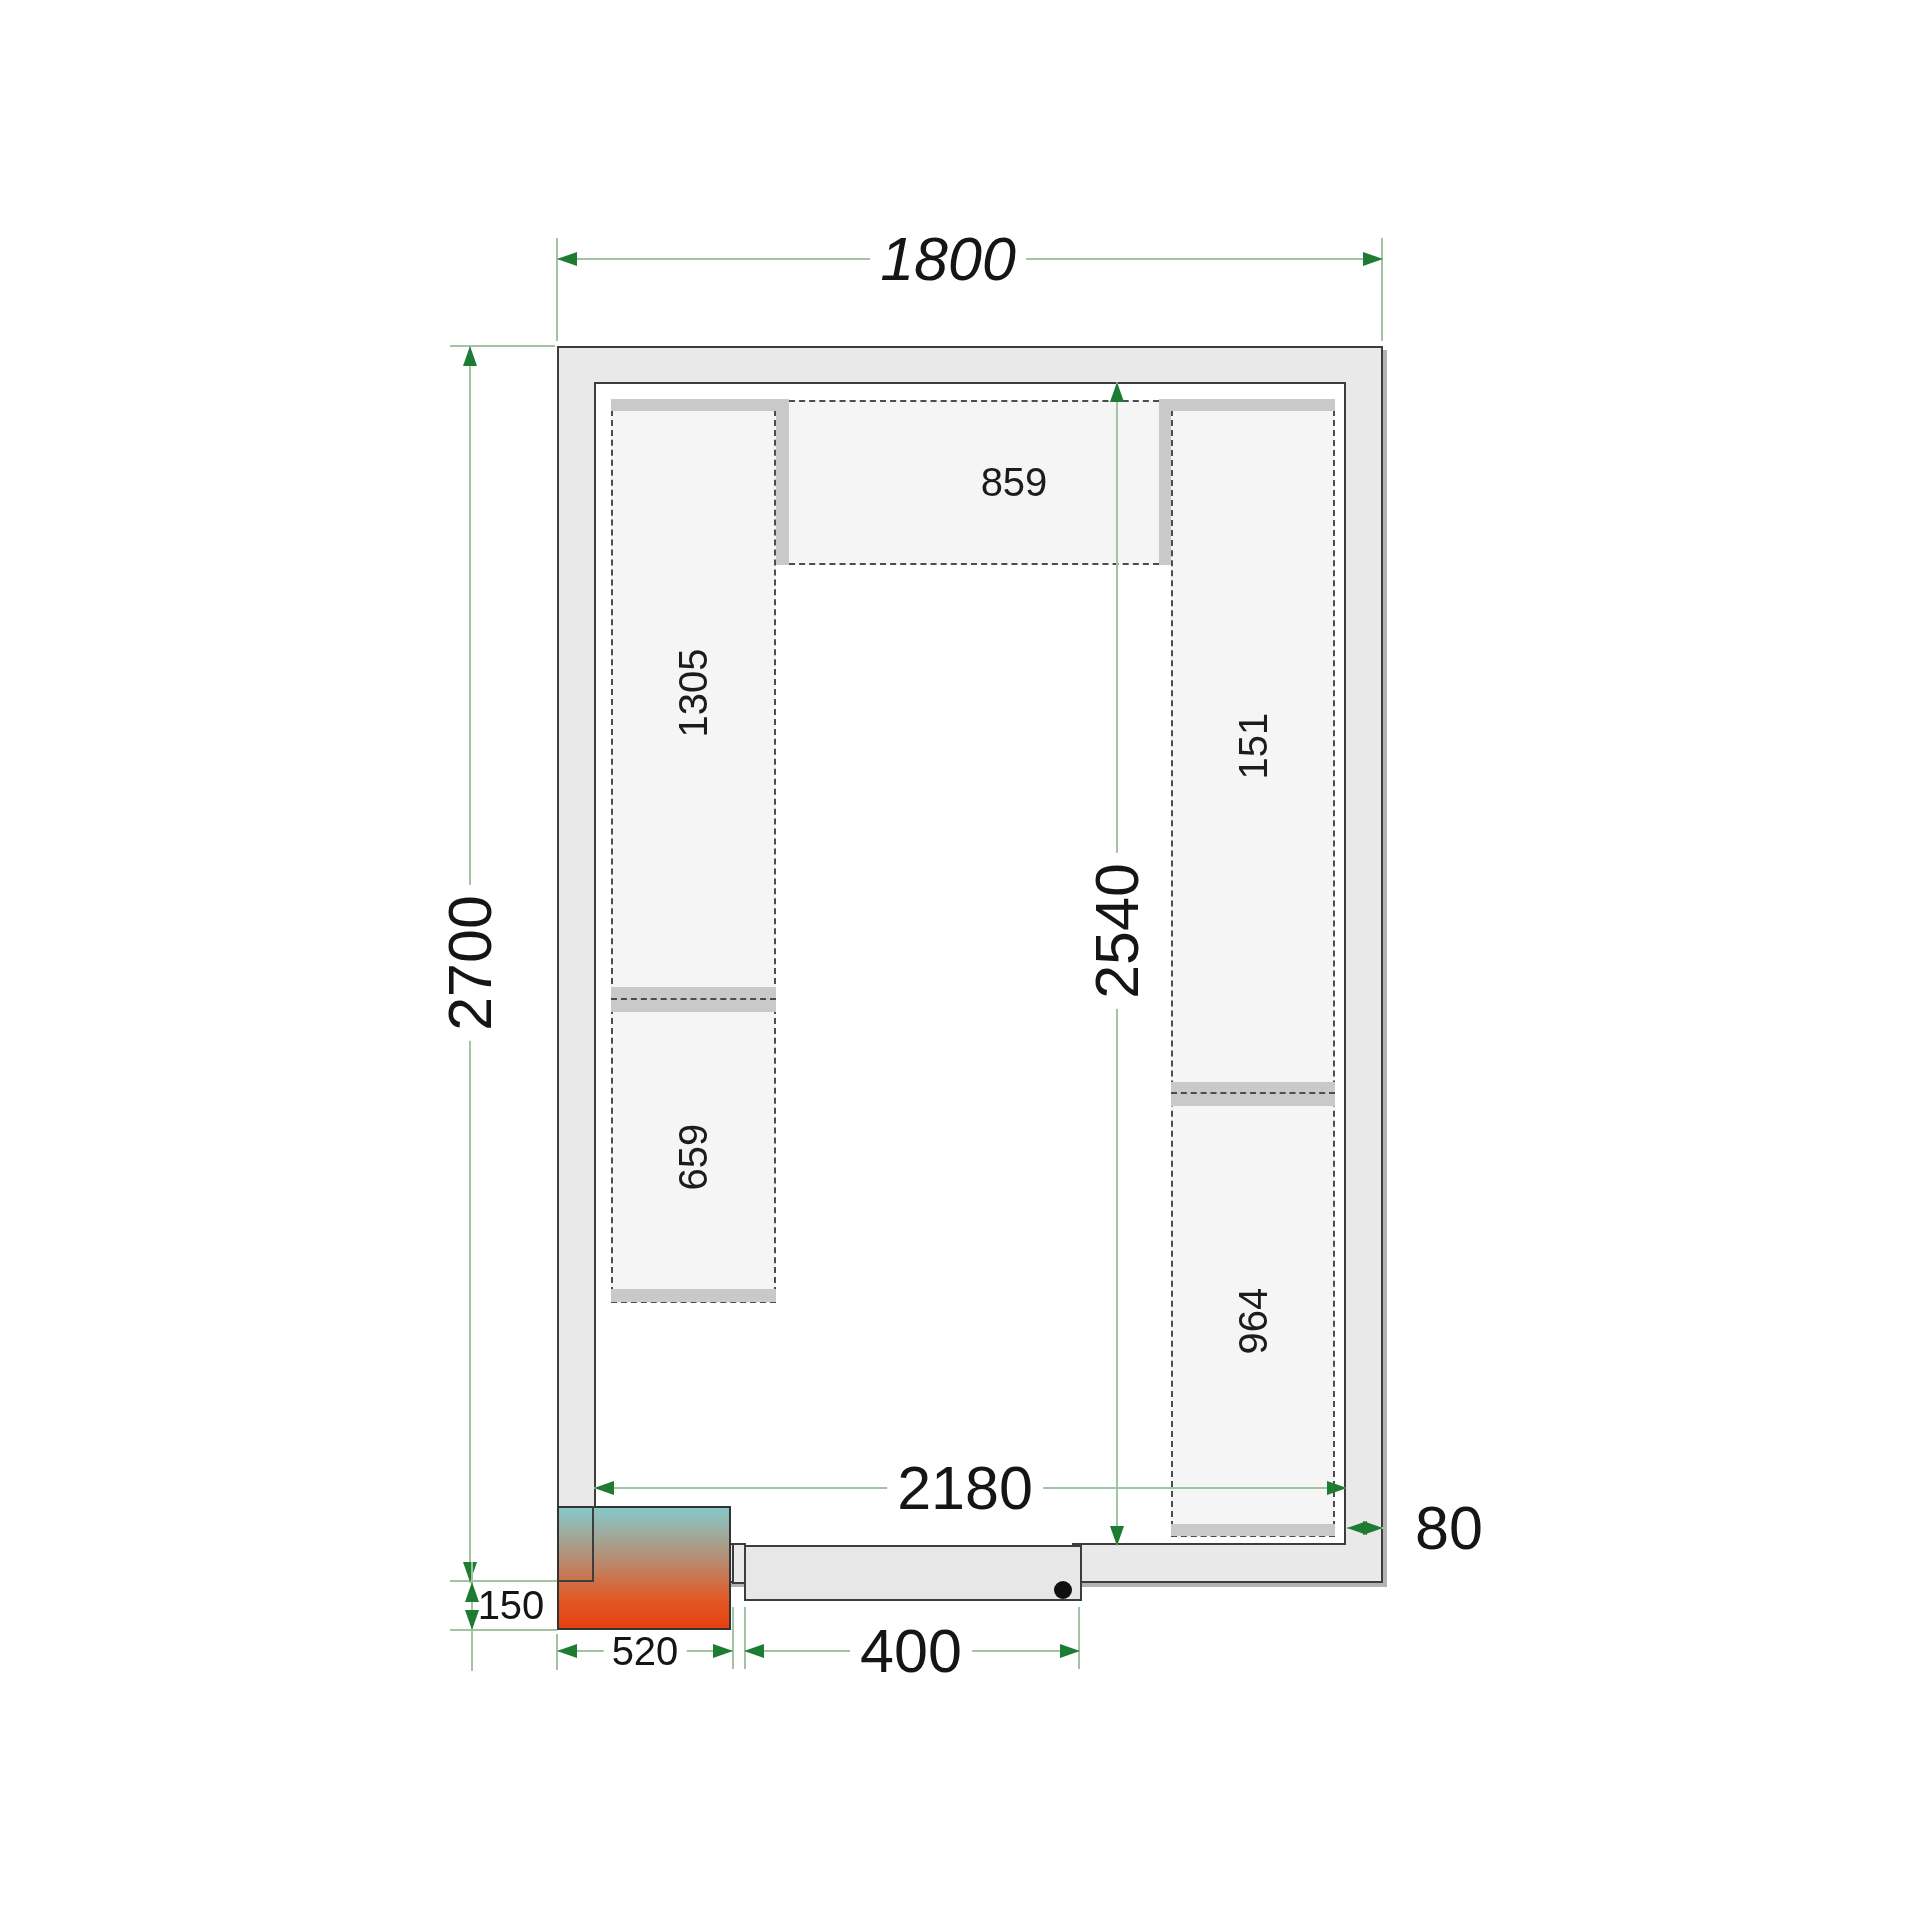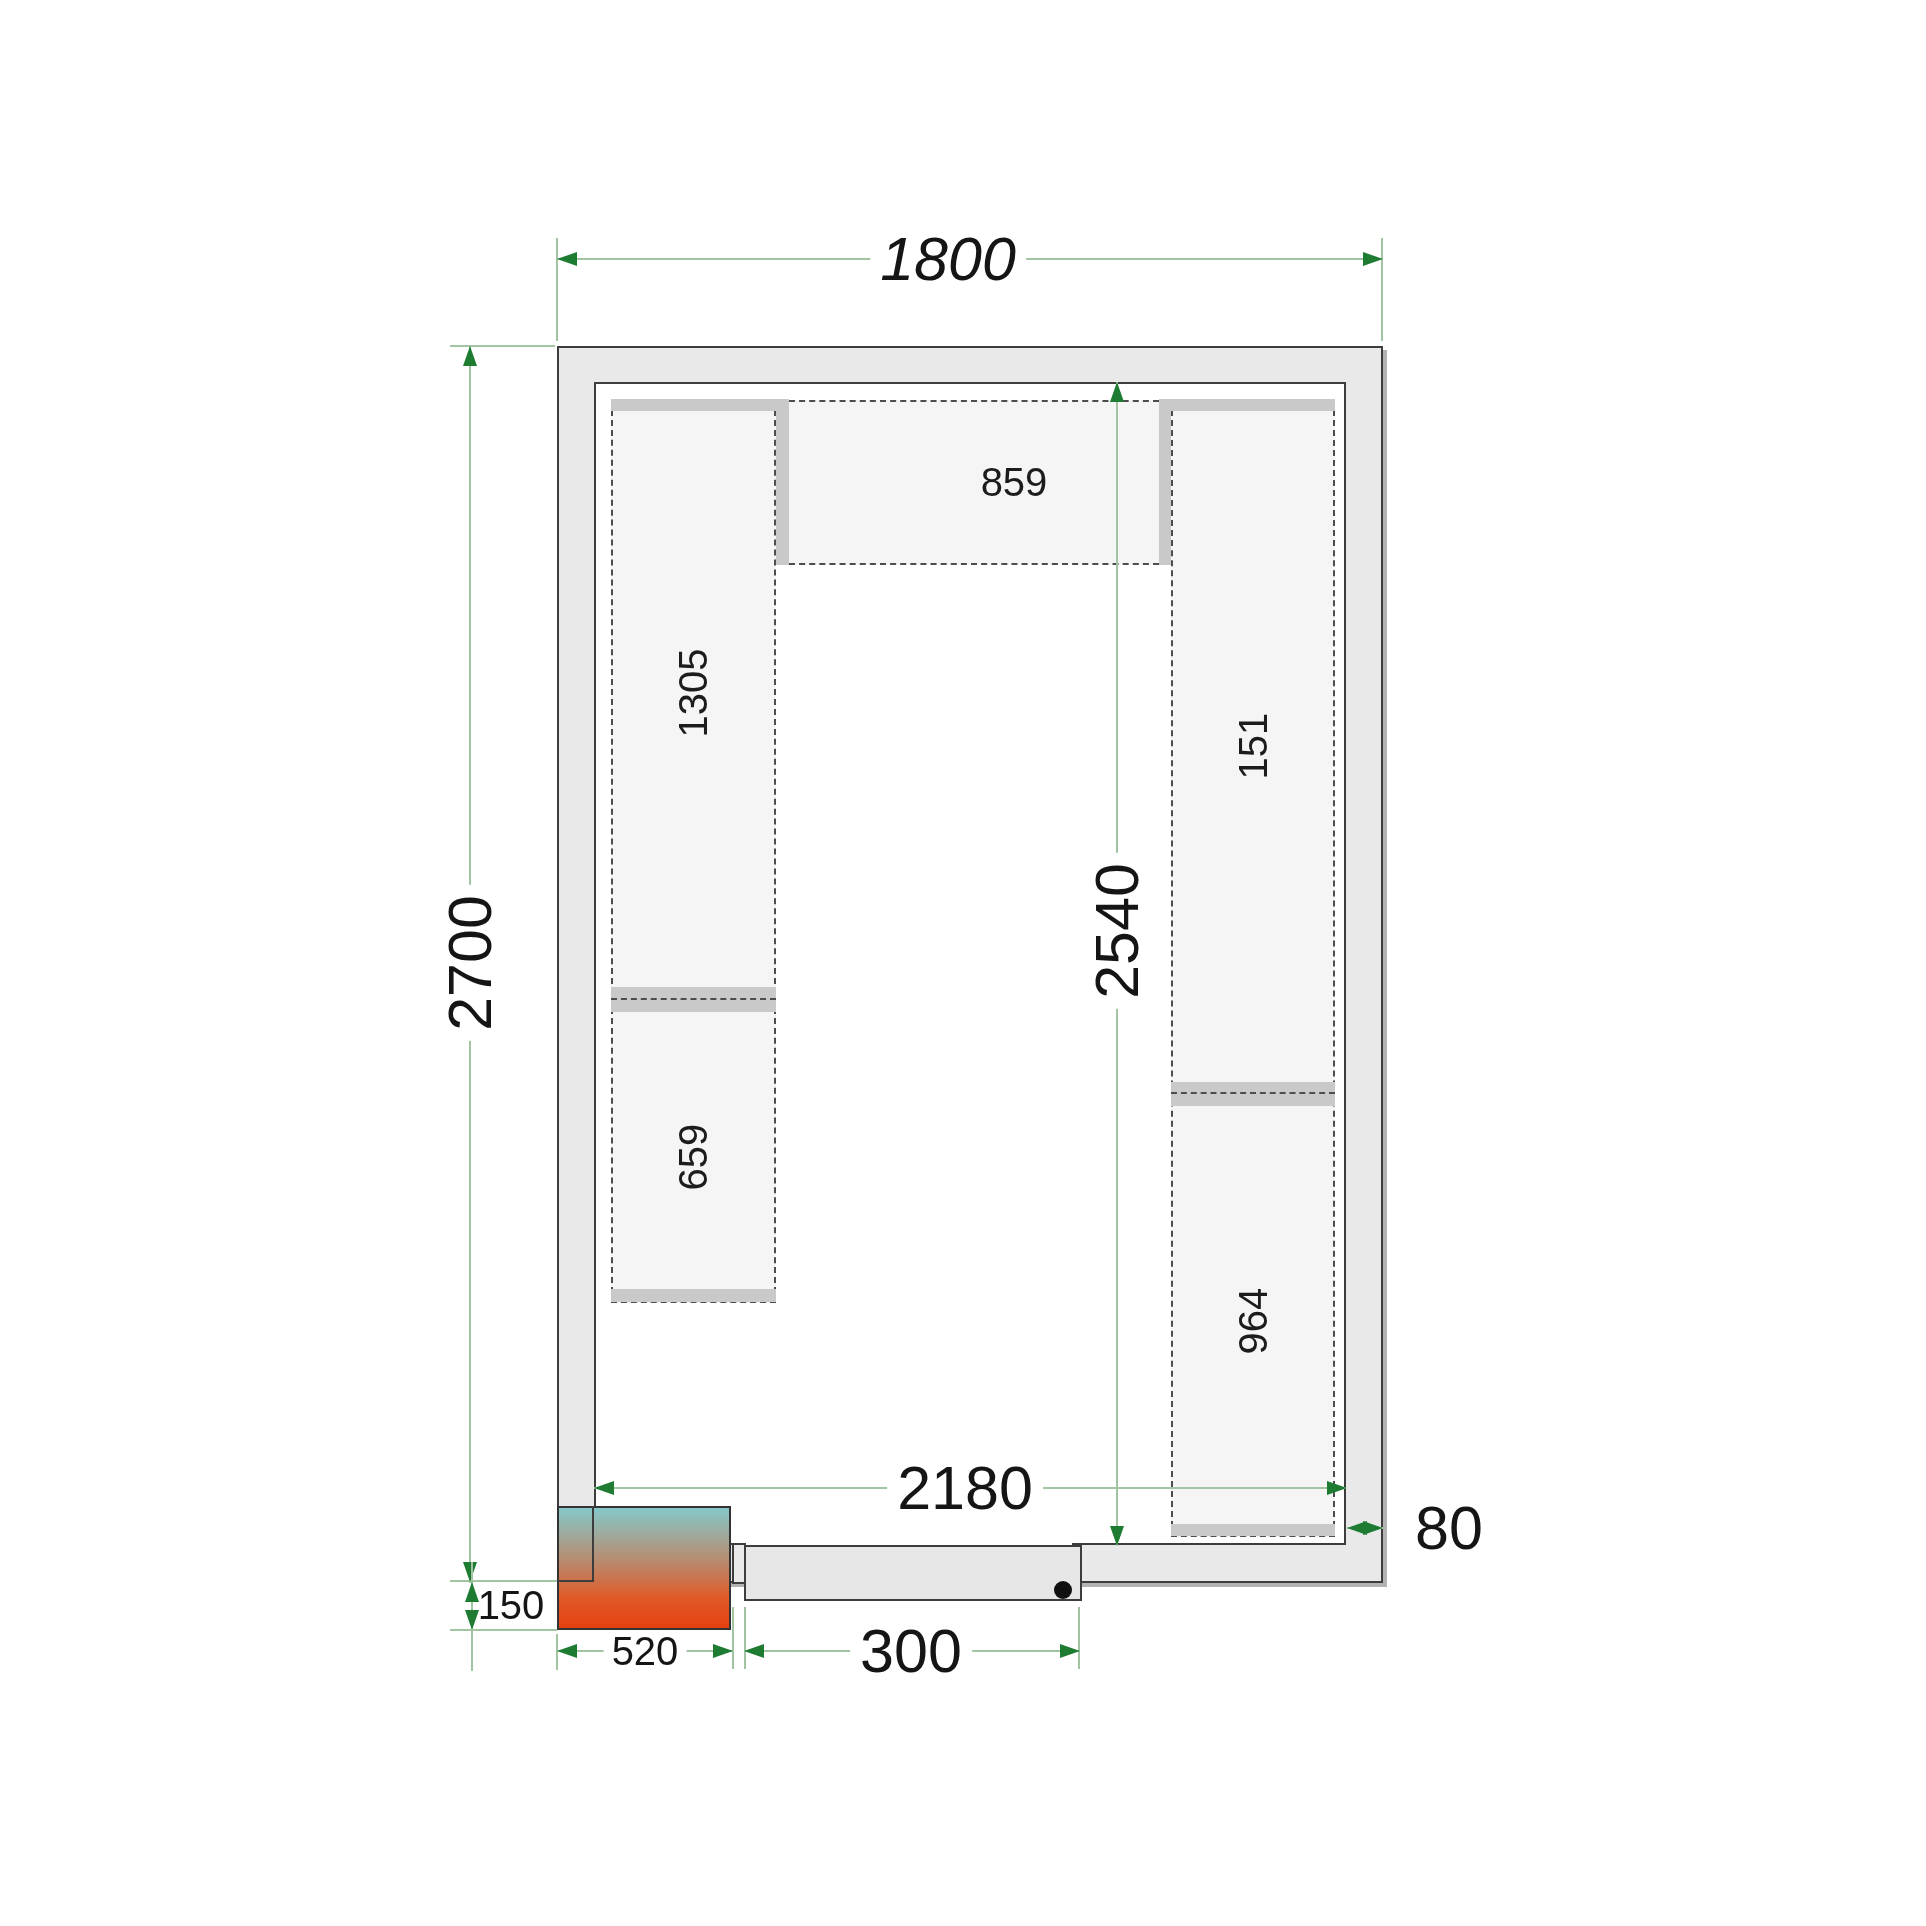--- a/index.html
+++ b/index.html
@@ -121,16 +121,16 @@
   <div class="abs dline" style="left:557px;top:1650px;width:175px;height:2px;"></div>
   <div class="abs ar ar-l" style="left:557px;top:1644px;"></div>
   <div class="abs ar ar-r" style="left:713px;top:1644px;"></div>
   <div class="dim-text small" style="left:645px;top:1651px;">520</div>
 
   <div class="abs dline" style="left:744px;top:1607px;width:2px;height:62px;"></div>
   <div class="abs dline" style="left:1078px;top:1607px;width:2px;height:62px;"></div>
   <div class="abs dline" style="left:744px;top:1650px;width:336px;height:2px;"></div>
   <div class="abs ar ar-l" style="left:744px;top:1644px;"></div>
   <div class="abs ar ar-r" style="left:1060px;top:1644px;"></div>
-  <div class="dim-text" style="left:911px;top:1651px;">300</div>
+  <div class="dim-text" style="left:911px;top:1651px;">400</div>
 
 </div>
 
 
 </body></html>

